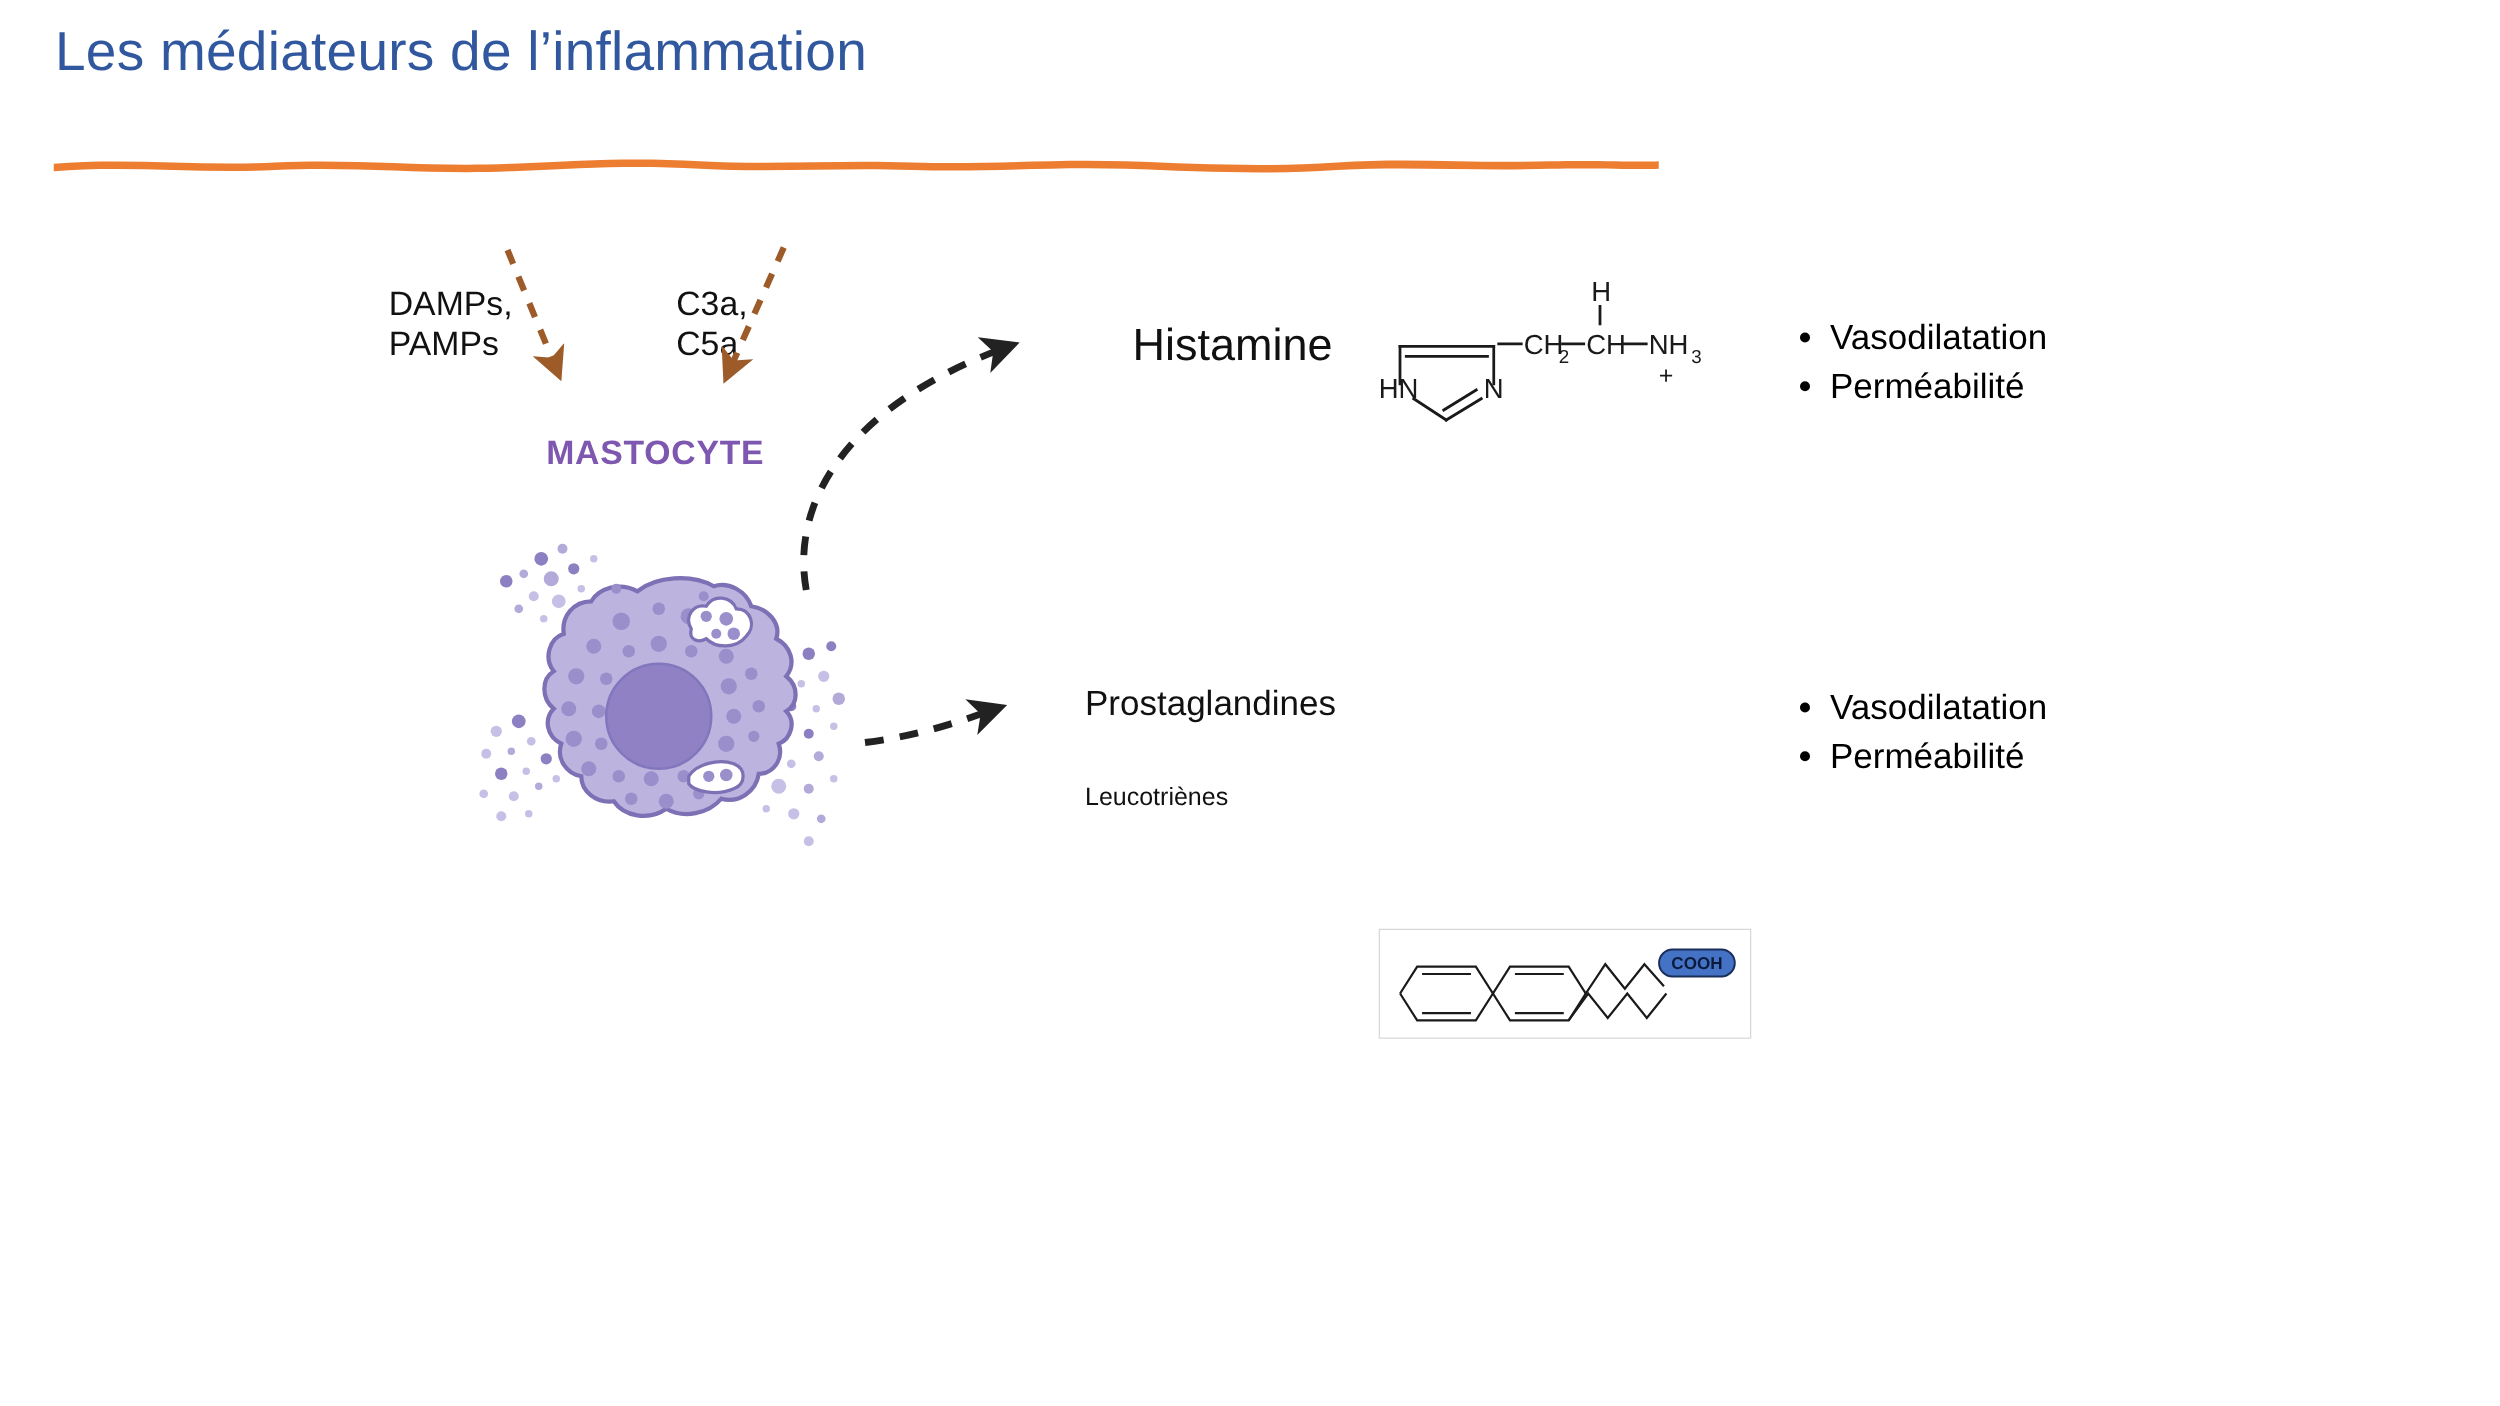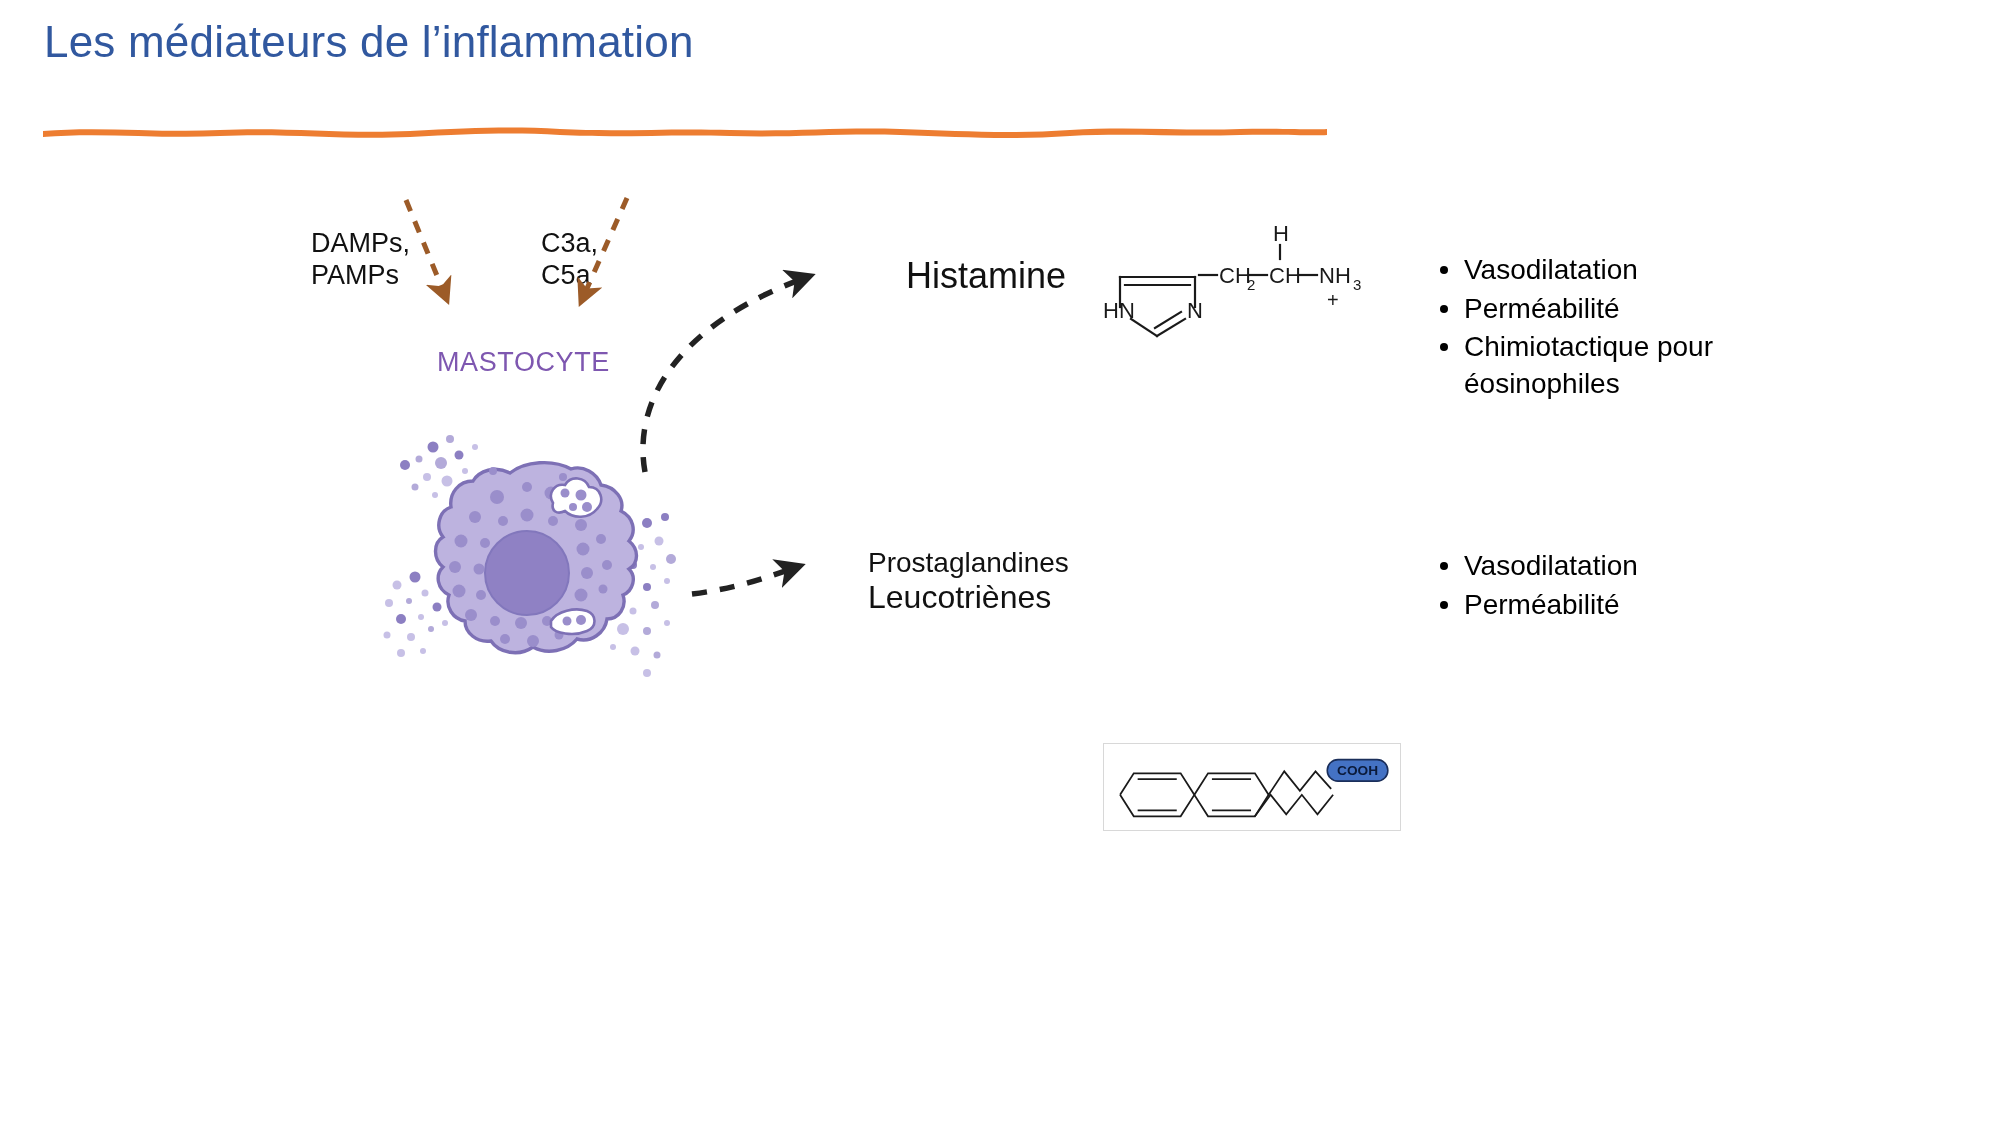--- a/index.html
+++ b/index.html
@@ -52,28 +52,28 @@
   }
 
   #label-damps   { left: 295px; top: 228px; }
   #label-c3a     { left: 525px; top: 228px; }
 
   #label-mastocyte {
     position: absolute;
     left: 437px;
     top: 347px;
     font-size: 27px;
-    font-weight: normal;
+    font-weight: bold;
     color: #7E57B0;
     letter-spacing: 0.6px;
   }
 
   #label-histamine      { left: 890px; top: 255px; font-size: 36px; }
   #label-prostaglandines{ left: 852px; top: 546px; font-size: 28px; }
-  #label-leucotrienes   { left: 852px; top: 579px; font-size: 32px; }
+  #label-leucotrienes   { left: 852px; top: 627px; font-size: 20px; }
 
   #label-derives {
     left: 1124px;
     top: 546px;
     font-size: 28px;
     line-height: 1.28;
     width: 230px;
   }
 
   
@@ -372,21 +372,20 @@
     </g>
     <g>
       <rect x="226" y="16" width="62" height="22" rx="11" ry="11" fill="#4472C4" stroke="#1a2e5a" stroke-width="1.6"></rect>
       <text x="257" y="32" text-anchor="middle" font-family="'Liberation Sans', sans-serif" font-size="14" font-weight="bold" fill="#0b1a3a">COOH</text>
     </g>
   </svg>
 
   <ul class="bullets" id="effects-histamine">
     <li>Vasodilatation</li>
     <li>Perméabilité</li>
-    <li>Chimiotactique pour éosinophiles</li>
   </ul>
 
   <ul class="bullets" id="effects-eicosanoids">
     <li>Vasodilatation</li>
     <li>Perméabilité</li>
   </ul>
 
 </div>
 
 </body></html>

